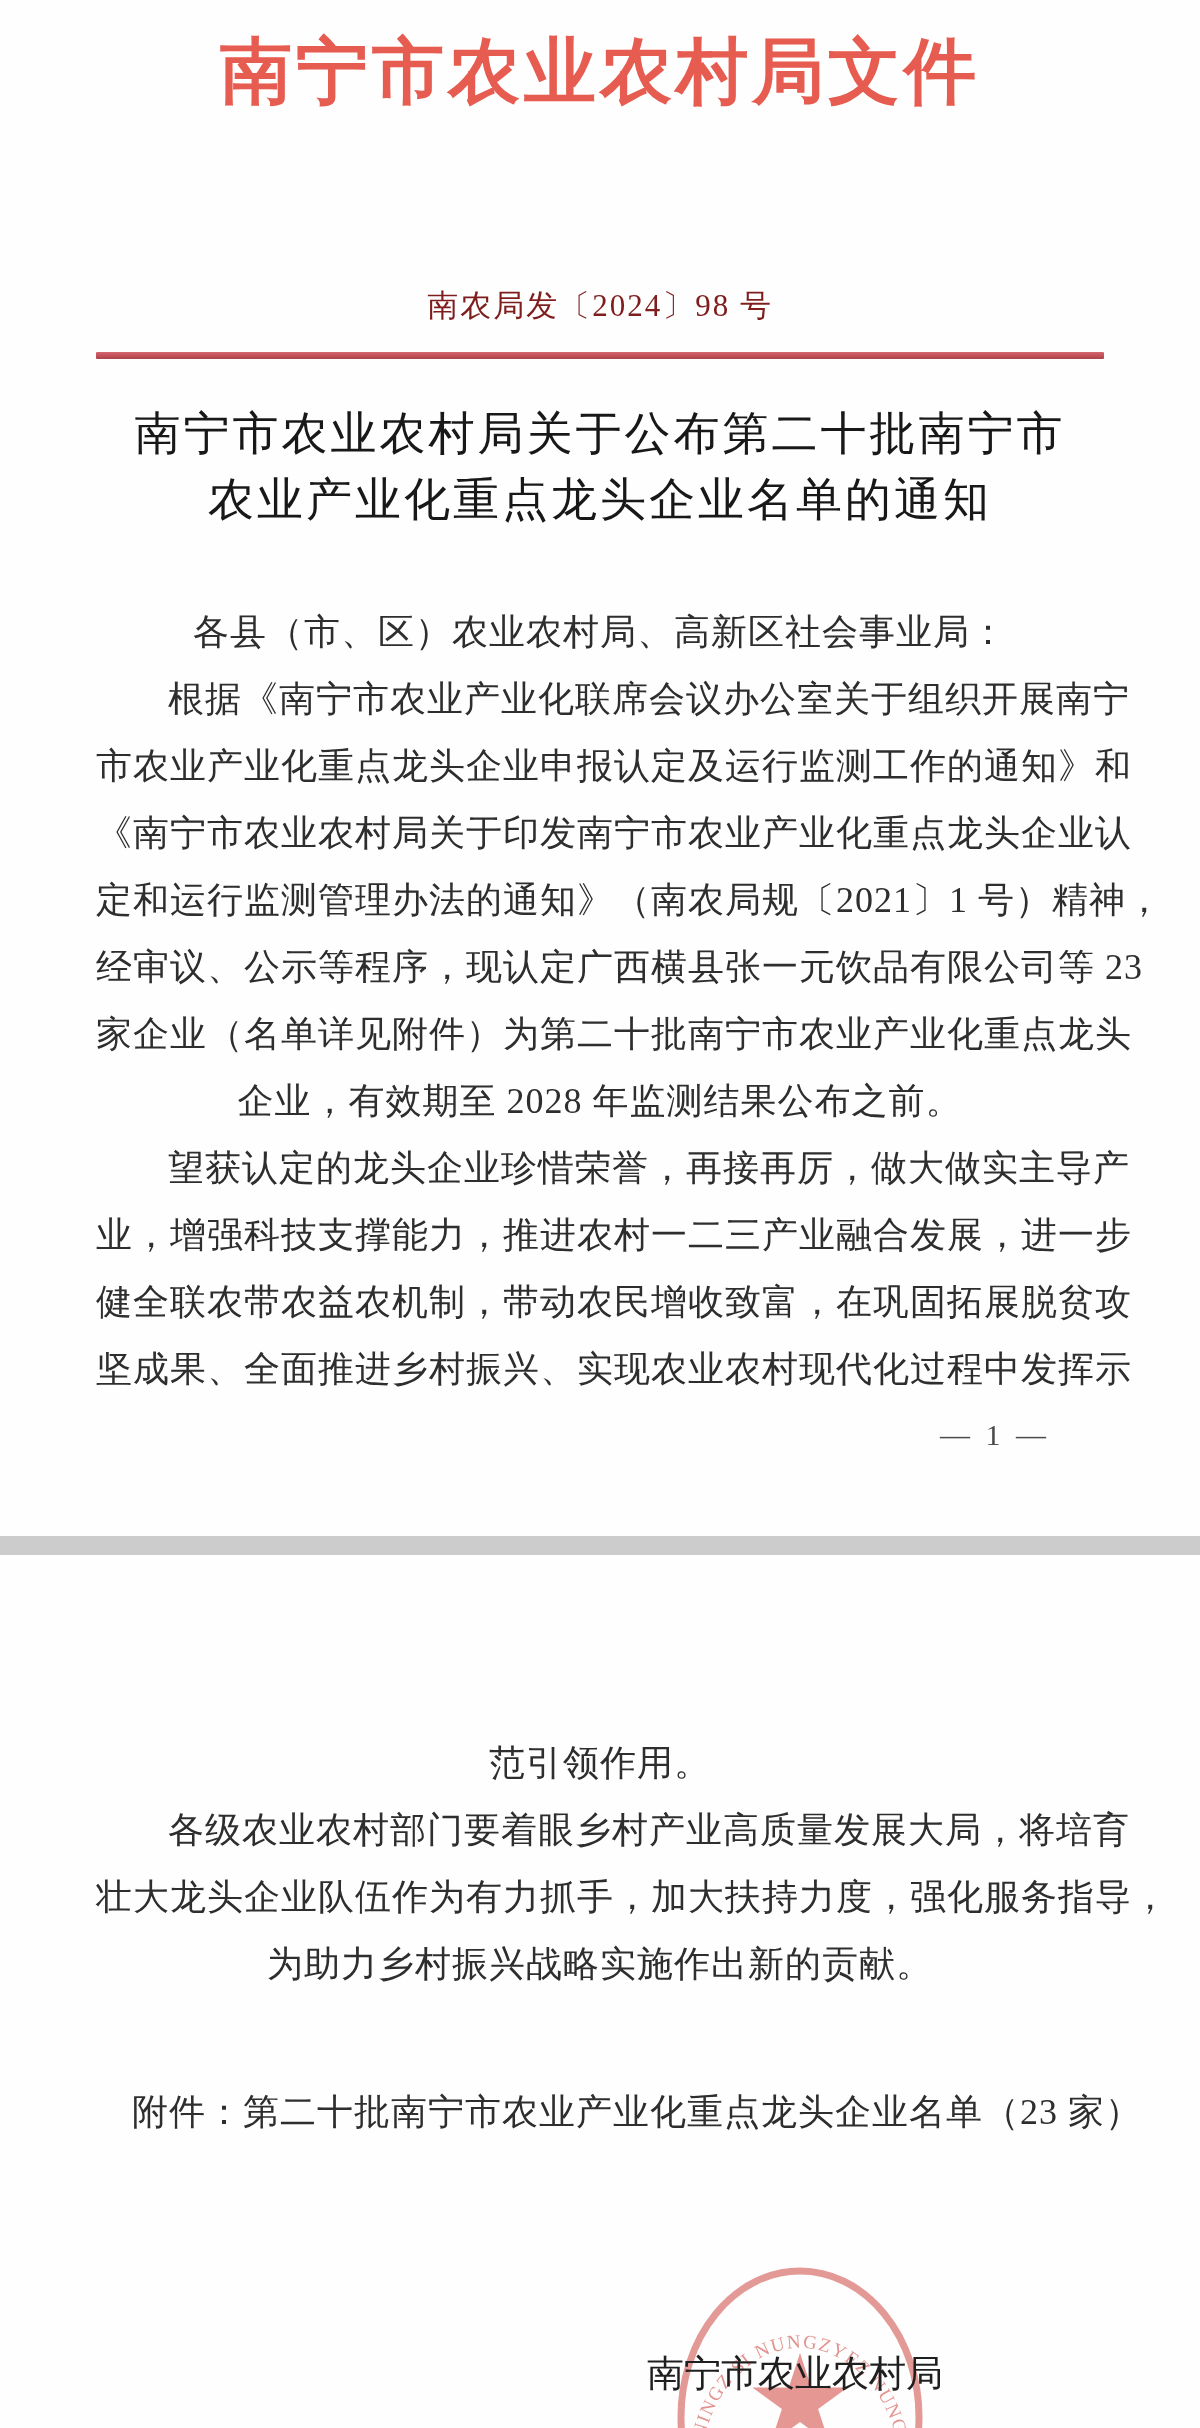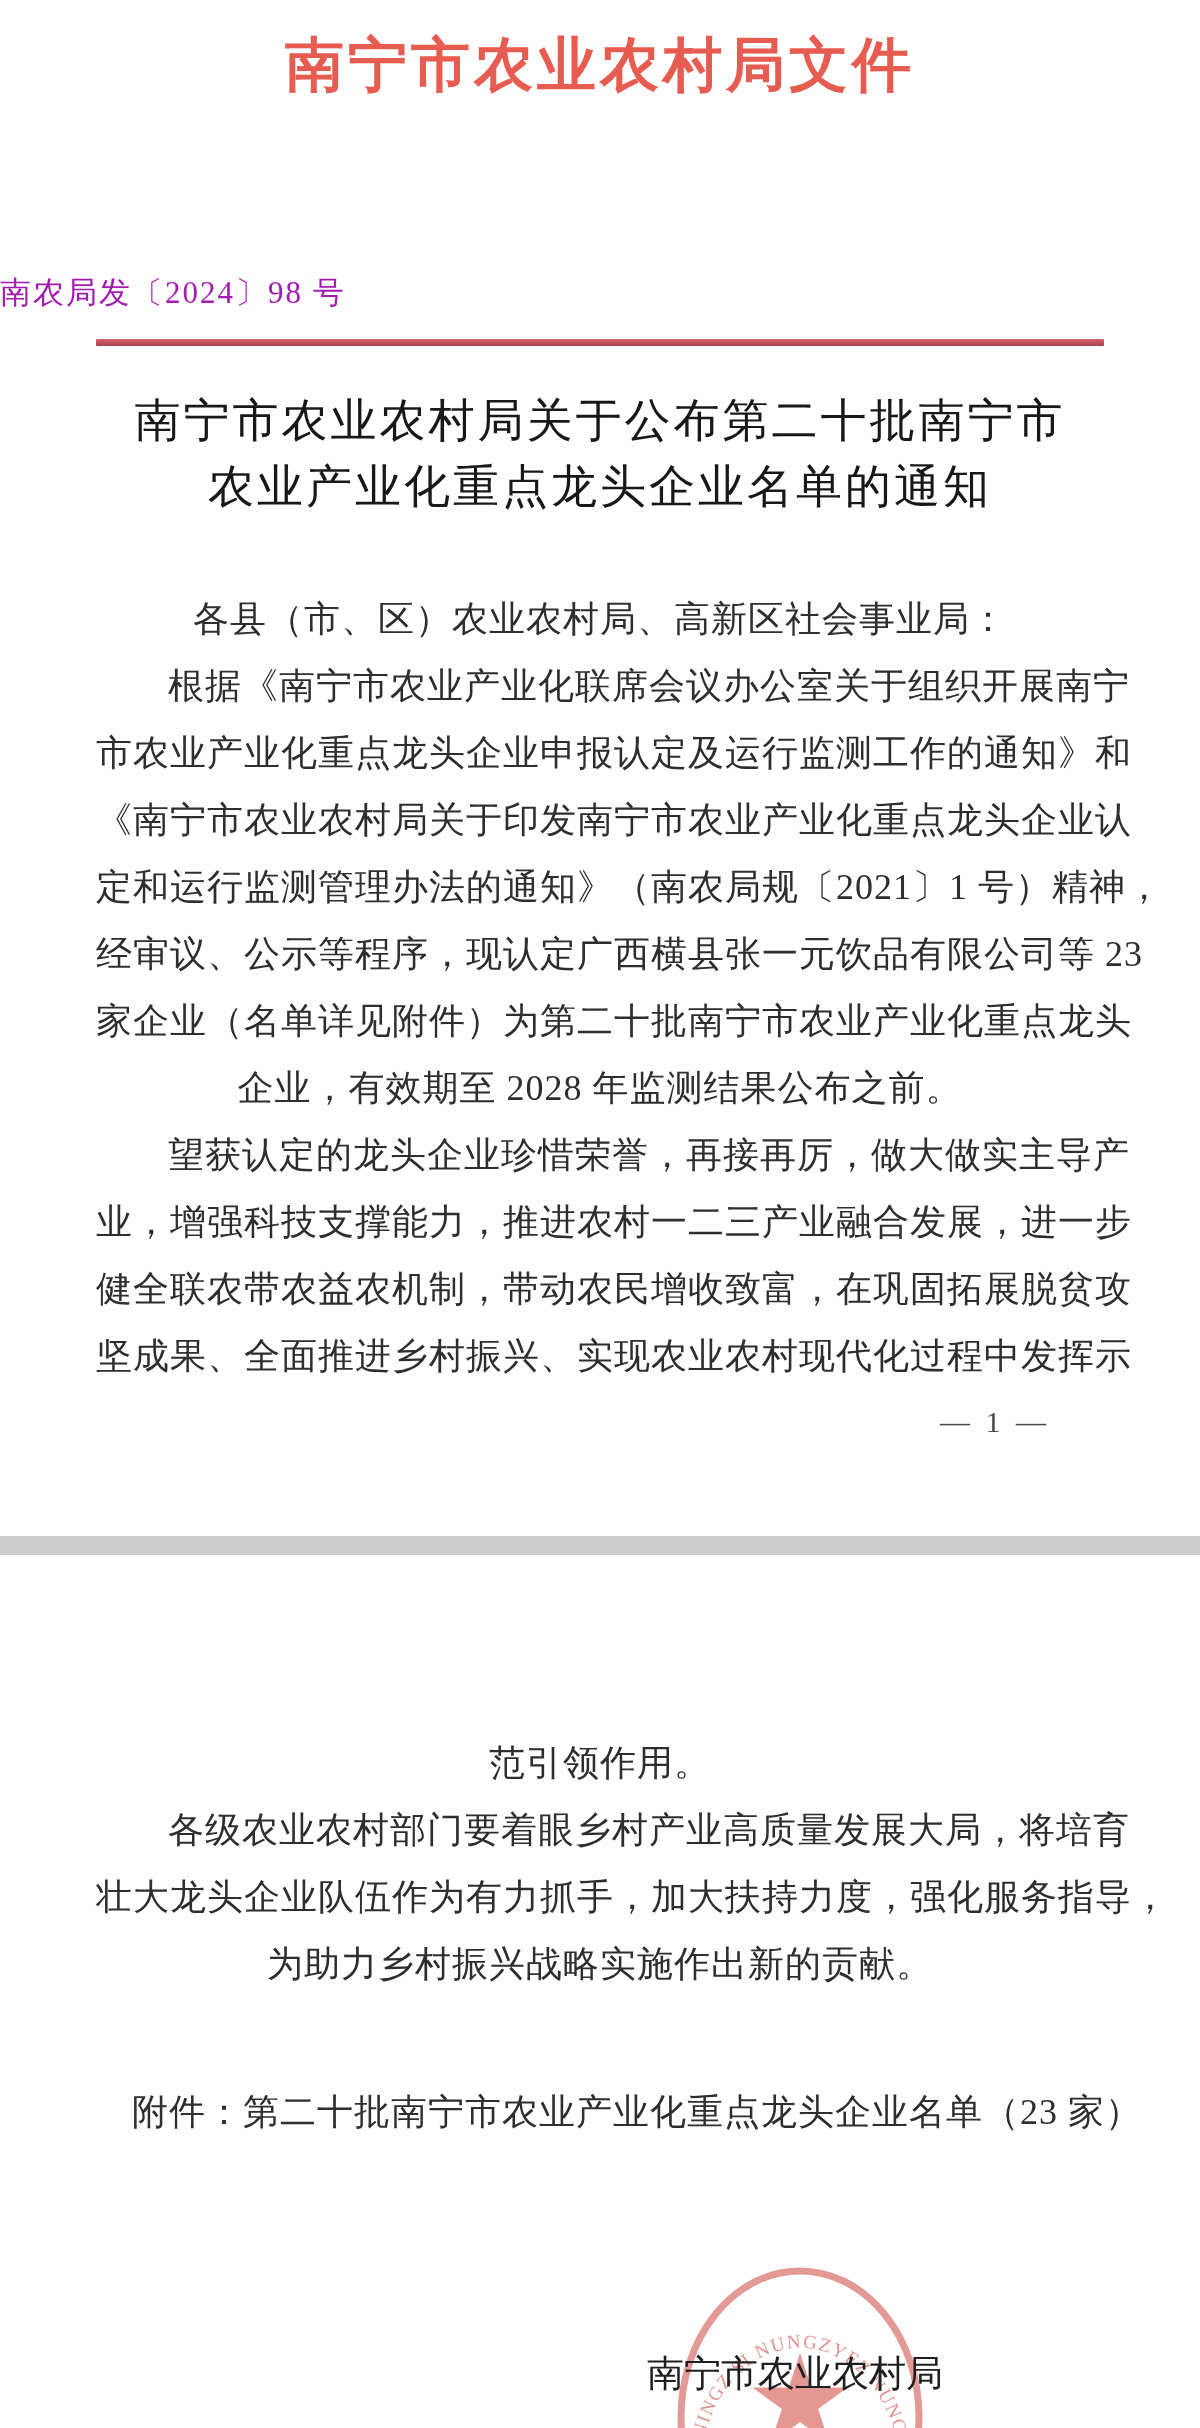--- a/index.html
+++ b/index.html
@@ -14,26 +14,26 @@
   body{
     width:1200px;height:2428px;background:#fefefe;overflow:hidden;
     font-family:"Liberation Serif","DejaVu Serif",serif;
     color:var(--body-ink);
   }
   .page{position:relative;background:#fefefe;}
   .page1{width:1200px;height:1500px;}
   .page2{width:1200px;height:901px;}
   .doc-header{
     margin:36px auto 0;text-align:center;
-    font-size:59px;line-height:1;font-weight:bold;
+    font-size:72px;line-height:1;font-weight:bold;
     color:var(--header-red);letter-spacing:4px;white-space:nowrap;
   }
   .doc-number{
-    margin-top:176px;
-    font-size:31px;line-height:44px;color:#a21caf;letter-spacing:2px;
+    margin-top:176px;text-align:center;
+    font-size:31px;line-height:44px;color:#7f1d1d;letter-spacing:2px;
   }
   .red-rule{
     width:1008px;height:7px;margin:24px auto 0;
     background:linear-gradient(#d4666d,var(--rule-red) 55%,#a8434c);
     border-radius:1px;
   }
   .doc-title{
     margin-top:42px;text-align:center;font-weight:normal;
     font-size:46px;line-height:66px;color:var(--title-ink);letter-spacing:3px;
   }

